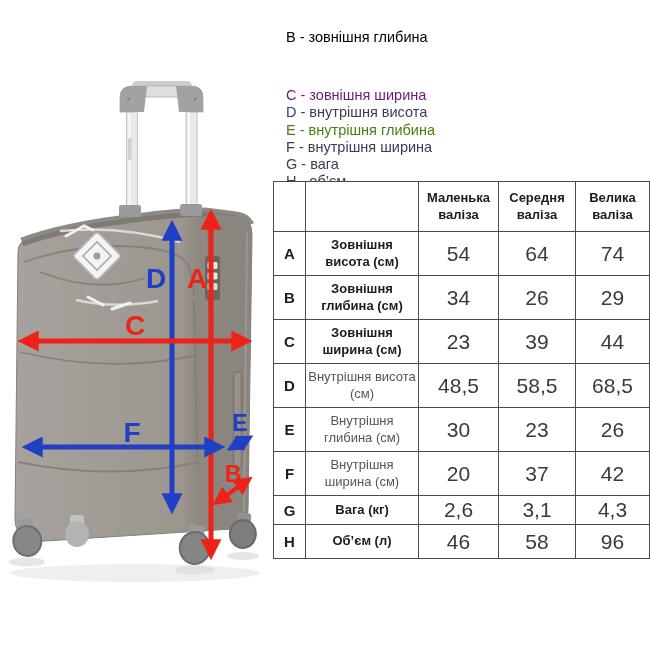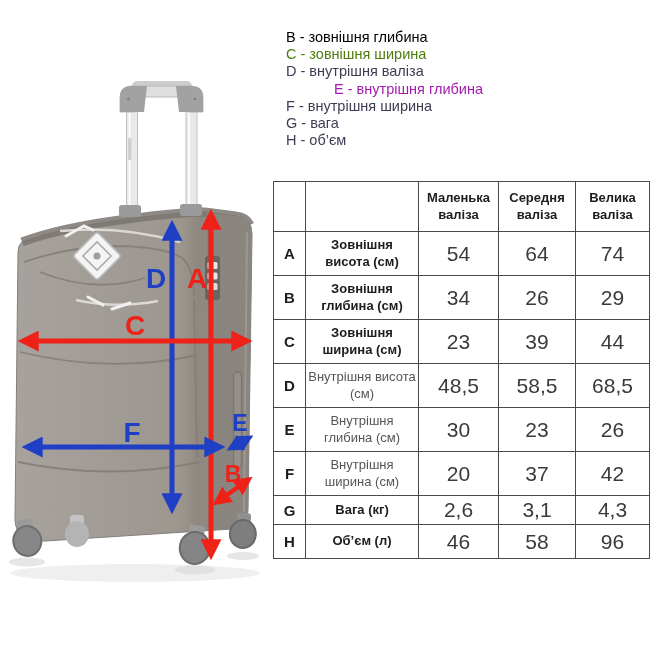--- a/index.html
+++ b/index.html
@@ -154,23 +154,23 @@
       <text x="197" y="288" font-size="28" fill="#ee2218" style="color: rgb(238, 34, 24);">A</text>
       <text x="135" y="335" font-size="28" fill="#ee2218" style="color: rgb(238, 34, 24);">C</text>
       <text x="132" y="442" font-size="28" fill="#1f3fc4" style="color: rgb(31, 63, 196);">F</text>
       <text x="240" y="431" font-size="23" fill="#1f3fc4" style="color: rgb(31, 63, 196);">E</text>
       <text x="233" y="482" font-size="23" fill="#ee2218" style="color: rgb(238, 34, 24);">B</text>
     </g>
   </svg>
 
   <div class="legend">
     <div class="legend-item" fill="#9d3640" style="color: #000000;">B - зовнішня глибина</div>
-    <div class="legend-item" fill="#9d3640" style="color: #4d7c0f;">C - зовнішня ширина</div>
-    <div class="legend-item" fill="#3c3c52" style="color: rgb(60, 60, 82);">D - внутрішня валіза</div>
-    <div class="legend-item" fill="#3c3c52" style="color: #a21caf; margin-left: 48px;">E - внутрішня глибина</div>
+    <div class="legend-item" fill="#9d3640" style="color: #701a75; margin-top: 41px;">C - зовнішня ширина</div>
+    <div class="legend-item" fill="#3c3c52" style="color: rgb(60, 60, 82);">D - внутрішня висота</div>
+    <div class="legend-item" fill="#3c3c52" style="color: #4d7c0f;">E - внутрішня глибина</div>
     <div class="legend-item" fill="#3c3c52" style="color: rgb(60, 60, 82);">F - внутрішня ширина</div>
     <div class="legend-item" fill="#3c3c52" style="color: rgb(60, 60, 82);">G - вага</div>
     <div class="legend-item" fill="#3c3c52" style="color: rgb(60, 60, 82);">H - об’єм</div>
   </div>
 
   <table class="size-table">
     <colgroup>
       <col style="width:32px">
         <col style="width:113px">
         <col style="width:80px">

